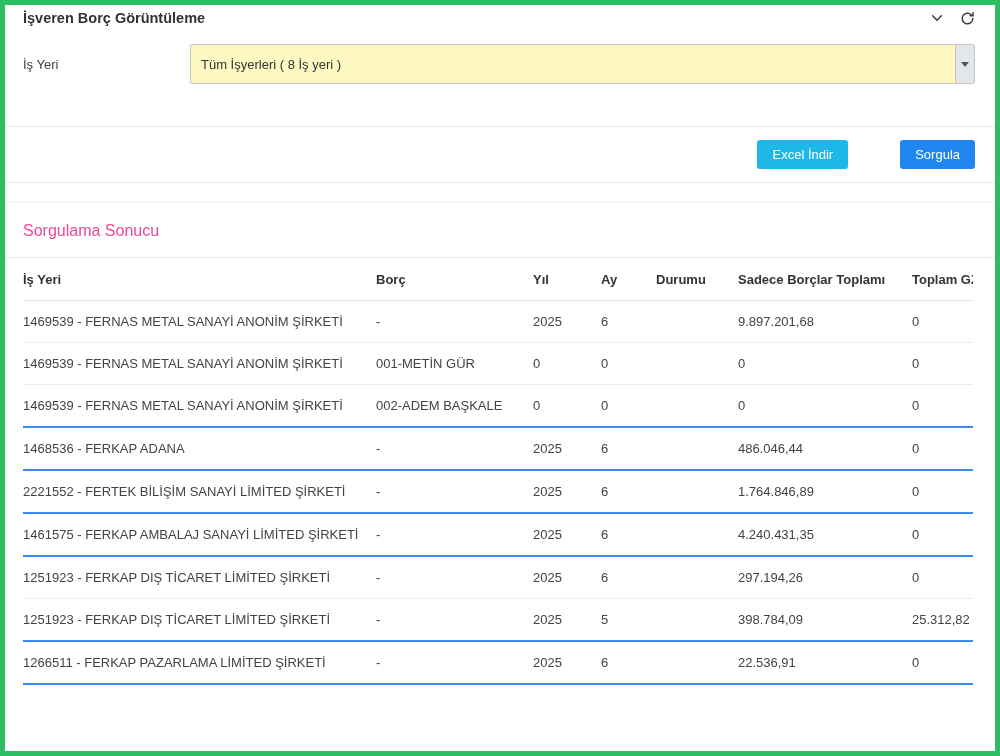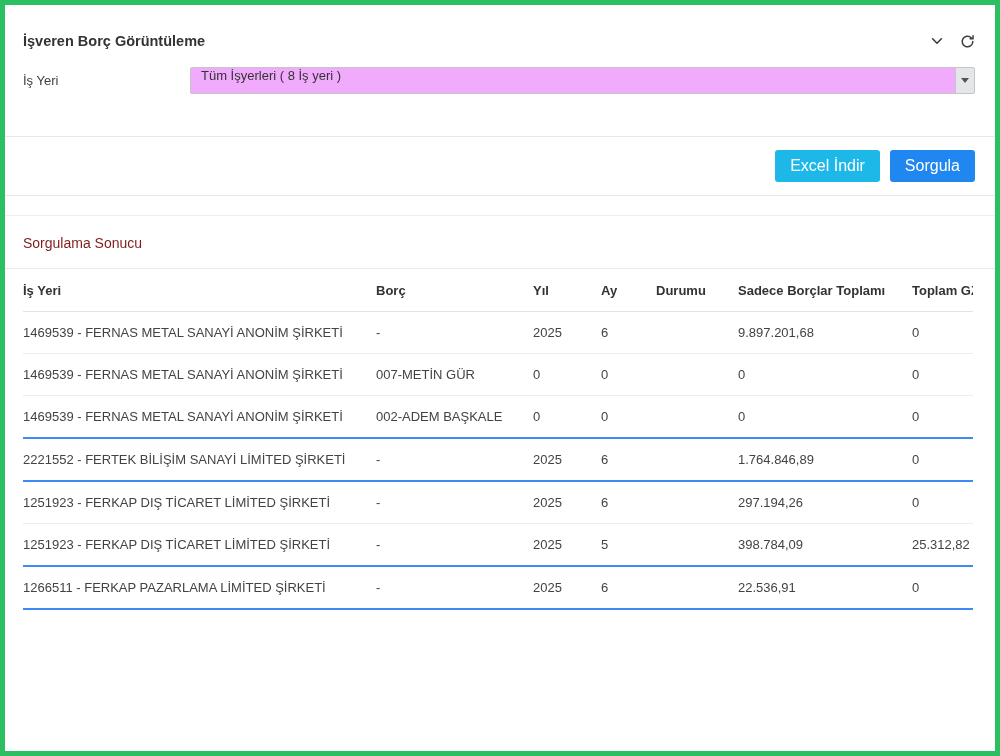--- a/index.html
+++ b/index.html
@@ -17,34 +17,34 @@
     width:1000px;height:756px;
     border:5px solid var(--border-green);
     background:#ffffff;
     font-family:"Liberation Sans", sans-serif;
     color:var(--text-main);
     overflow:hidden;
   }
   
   .panel-header{
     display:flex;align-items:center;justify-content:space-between;
-    padding:28px 20px 10px 18px;
+    padding:5px 20px 10px 18px;
   }
   .panel-title{font-size:14.5px;font-weight:600;color:#333;}
   .header-icons{display:flex;align-items:center;gap:16px;}
   .icon-btn{cursor:pointer;display:flex;align-items:center;color:#444;}
   .form-row{
     display:flex;align-items:center;
     padding:8px 20px 0 18px;
   }
   .form-label{width:167px;font-size:13px;color:#3e3e3e;flex:none;}
   .select{
-    flex:1;height:27px;
-    display:flex;justify-content:space-between;
-    background:#f0abfc;border:1px solid #c6c6c6;border-radius:2px;
+    flex:1;height:40px;
+    display:flex;align-items:center;justify-content:space-between;
+    background:#fef9c3;border:1px solid #c6c6c6;border-radius:2px;
     font-size:13px;color:#333;cursor:pointer;overflow:hidden;
   }
   .select-value{padding-left:10px;white-space:nowrap;}
   .select-arrow-box{
     width:19px;height:100%;flex:none;
     background:#e4e7ea;border-left:1px solid #c6c6c6;
     display:flex;align-items:center;justify-content:center;
   }
   .caret-down{
     width:0;height:0;border-left:4px solid transparent;
@@ -53,28 +53,28 @@
   .form-spacer{height:42px;}
   .actions-row{
     border-top:1px solid var(--section-divider);
     border-bottom:1px solid var(--section-divider);
     padding:13px 20px;
     display:flex;justify-content:flex-end;gap:10px;align-items:center;
   }
   .btn{
     border:none;border-radius:3px;color:#fff;
     font-family:"Liberation Sans", sans-serif;
-    font-size:16px;padding:8px 15px;cursor:pointer;line-height:1;
+    font-size:13px;padding:8px 15px;cursor:pointer;line-height:1;margin-left:42px;
   }
   .btn-excel{background:var(--excel-button);}
   .btn-query{background:var(--query-button);}
   .panel-gap{height:20px;border-bottom:1px solid #efefef;}
   
   .results-title{
-    font-size:14px;color:#7f1d1d;
+    font-size:16px;color:#ec4899;
     padding:19px 20px 17px 18px;
     border-bottom:1px solid #e9e9e9;
   }
   table.results{
     width:calc(100% - 40px);
     margin:0 18px 0 18px;
     border-collapse:collapse;table-layout:fixed;
     font-size:13px;
   }
   table.results th{
@@ -159,43 +159,61 @@
     <td>1469539 - FERNAS METAL SANAYİ ANONİM ŞİRKETİ</td>
     <td>-</td>
     <td>2025</td>
     <td>6</td>
     <td></td>
     <td>9.897.201,68</td>
     <td>0</td>
   </tr>
       <tr>
     <td>1469539 - FERNAS METAL SANAYİ ANONİM ŞİRKETİ</td>
-    <td>007-METİN GÜR</td>
+    <td>001-METİN GÜR</td>
     <td>0</td>
     <td>0</td>
     <td></td>
     <td>0</td>
     <td>0</td>
   </tr>
       <tr class="group-end">
     <td>1469539 - FERNAS METAL SANAYİ ANONİM ŞİRKETİ</td>
     <td>002-ADEM BAŞKALE</td>
     <td>0</td>
     <td>0</td>
     <td></td>
     <td>0</td>
     <td>0</td>
   </tr>
       <tr class="group-end">
+    <td>1468536 - FERKAP ADANA</td>
+    <td>-</td>
+    <td>2025</td>
+    <td>6</td>
+    <td></td>
+    <td>486.046,44</td>
+    <td>0</td>
+  </tr>
+      <tr class="group-end">
     <td>2221552 - FERTEK BİLİŞİM SANAYİ LİMİTED ŞİRKETİ</td>
     <td>-</td>
     <td>2025</td>
     <td>6</td>
     <td></td>
     <td>1.764.846,89</td>
+    <td>0</td>
+  </tr>
+      <tr class="group-end">
+    <td>1461575 - FERKAP AMBALAJ SANAYİ LİMİTED ŞİRKETİ</td>
+    <td>-</td>
+    <td>2025</td>
+    <td>6</td>
+    <td></td>
+    <td>4.240.431,35</td>
     <td>0</td>
   </tr>
       <tr>
     <td>1251923 - FERKAP DIŞ TİCARET LİMİTED ŞİRKETİ</td>
     <td>-</td>
     <td>2025</td>
     <td>6</td>
     <td></td>
     <td>297.194,26</td>
     <td>0</td>

